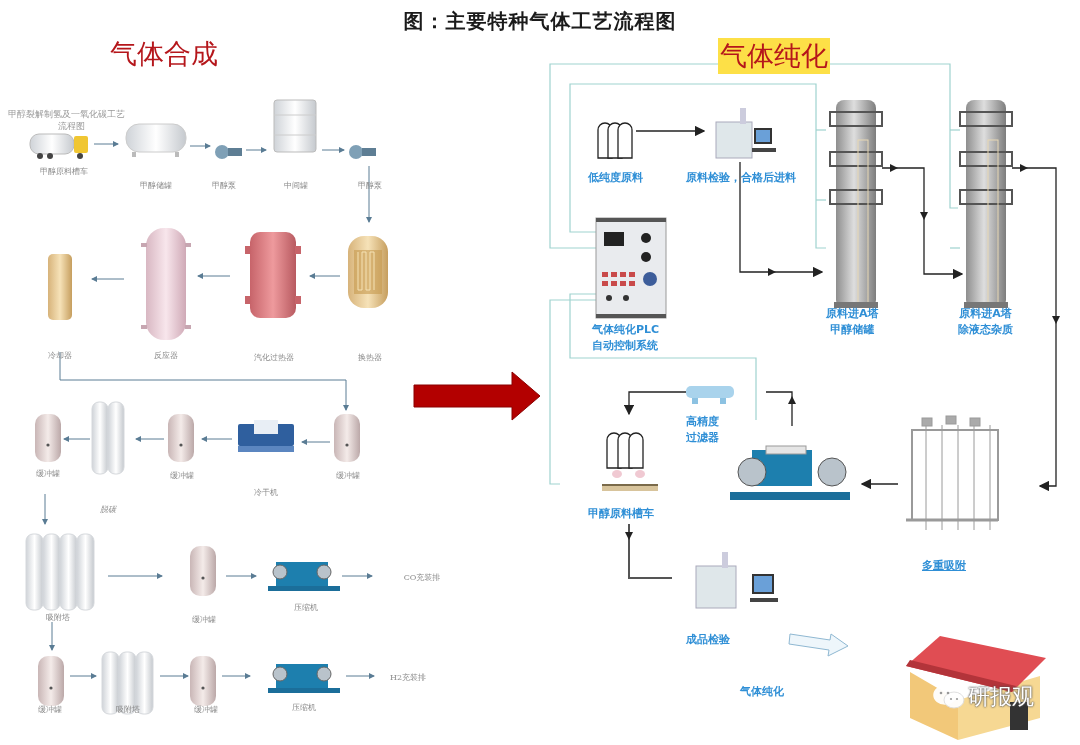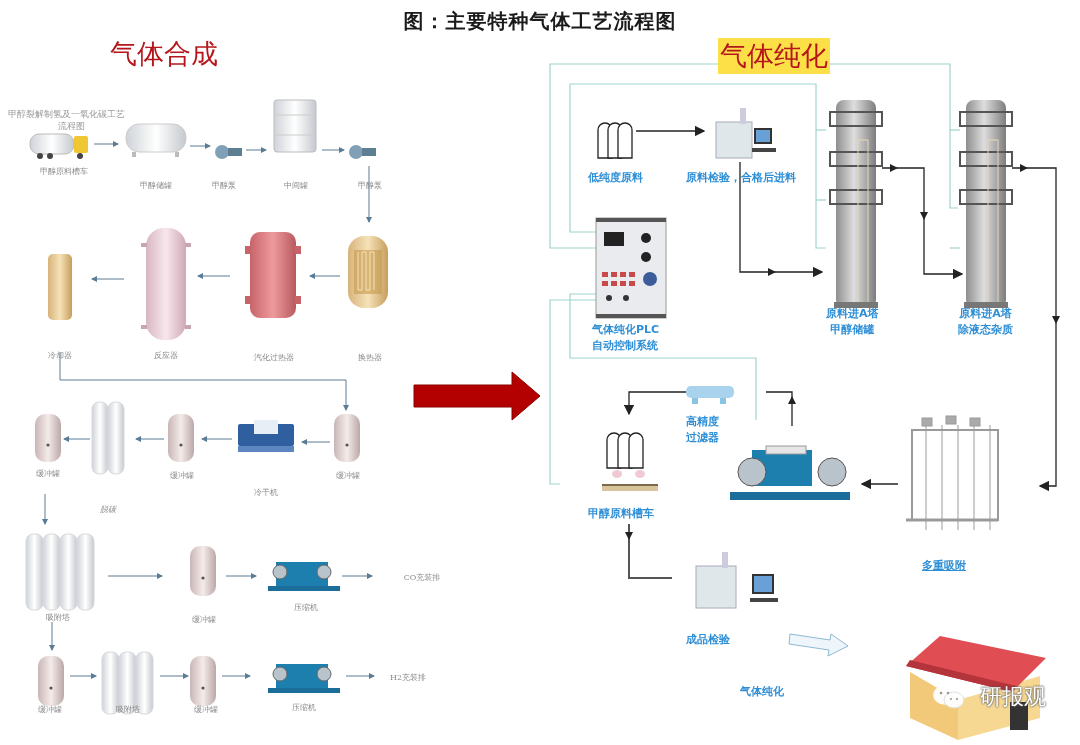--- a/index.html
+++ b/index.html
@@ -382,21 +382,21 @@
 </div>
 <div class="abs lbl-b" style="left:686px;top:414px;">
   <div>高精度</div>
   <div>过滤器</div>
 </div>
 <div class="abs lbl-b" style="left:588px;top:506px;">甲醇原料槽车</div>
 <div class="abs lbl-b" style="left:922px;top:558px;text-decoration:underline;">多重吸附</div>
 <div class="abs lbl-b" style="left:686px;top:632px;">成品检验</div>
 <div class="abs lbl-b" style="left:740px;top:684px;">气体纯化</div>
 
-<div class="abs" style="left:932px;top:682px;display:flex;align-items:center;gap:14px;">
+<div class="abs" style="left:932px;top:682px;display:flex;align-items:center;gap:2px;">
   <svg width="34" height="26">
     <ellipse cx="13" cy="11" rx="11" ry="9" fill="#fff" stroke="#fff" stroke-width="1.5" opacity=".95"></ellipse>
     <ellipse cx="22" cy="16" rx="10" ry="8" fill="#fff" stroke="#ddd" opacity=".95"></ellipse>
     <circle cx="9" cy="9" r="1.3" fill="#999"></circle>
       <circle cx="16" cy="9" r="1.3" fill="#999"></circle>
     <circle cx="19" cy="15" r="1.1" fill="#999"></circle>
       <circle cx="25" cy="15" r="1.1" fill="#999"></circle>
   </svg>
   <span style="font-size:22px;color:#ffffff;text-shadow:0 0 2px #555,0 0 2px #555;">研报观</span>
 </div>

